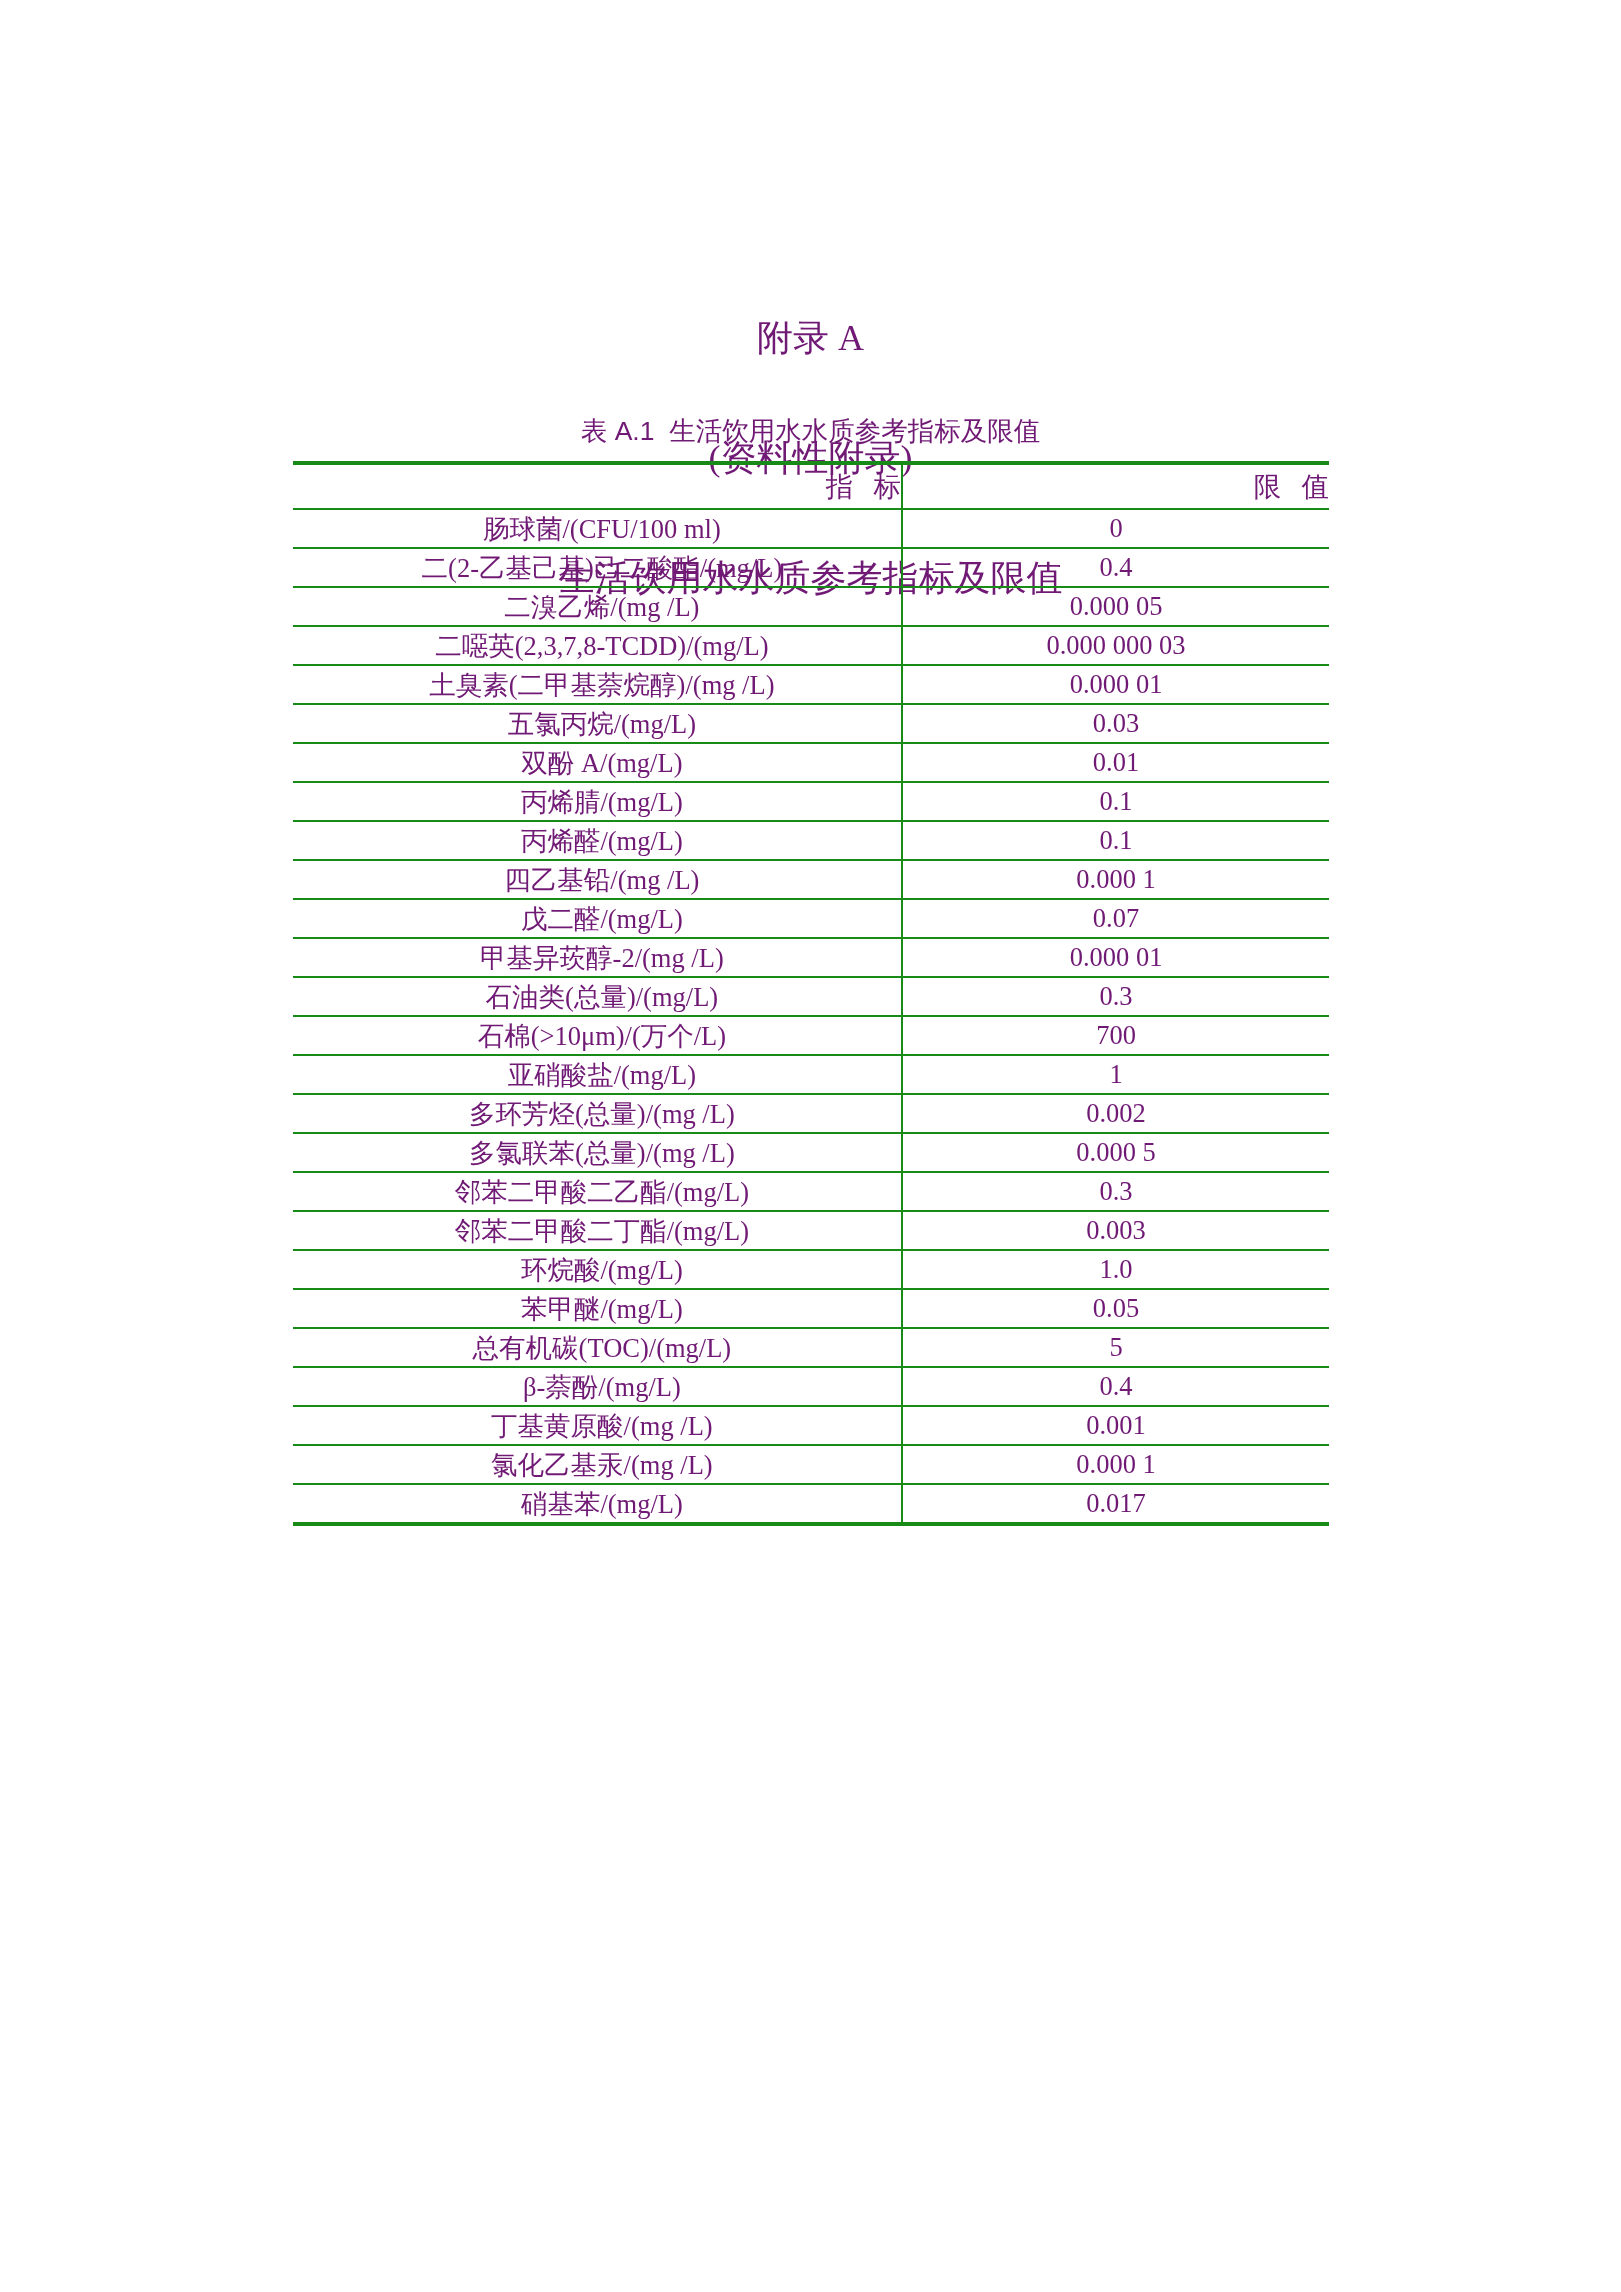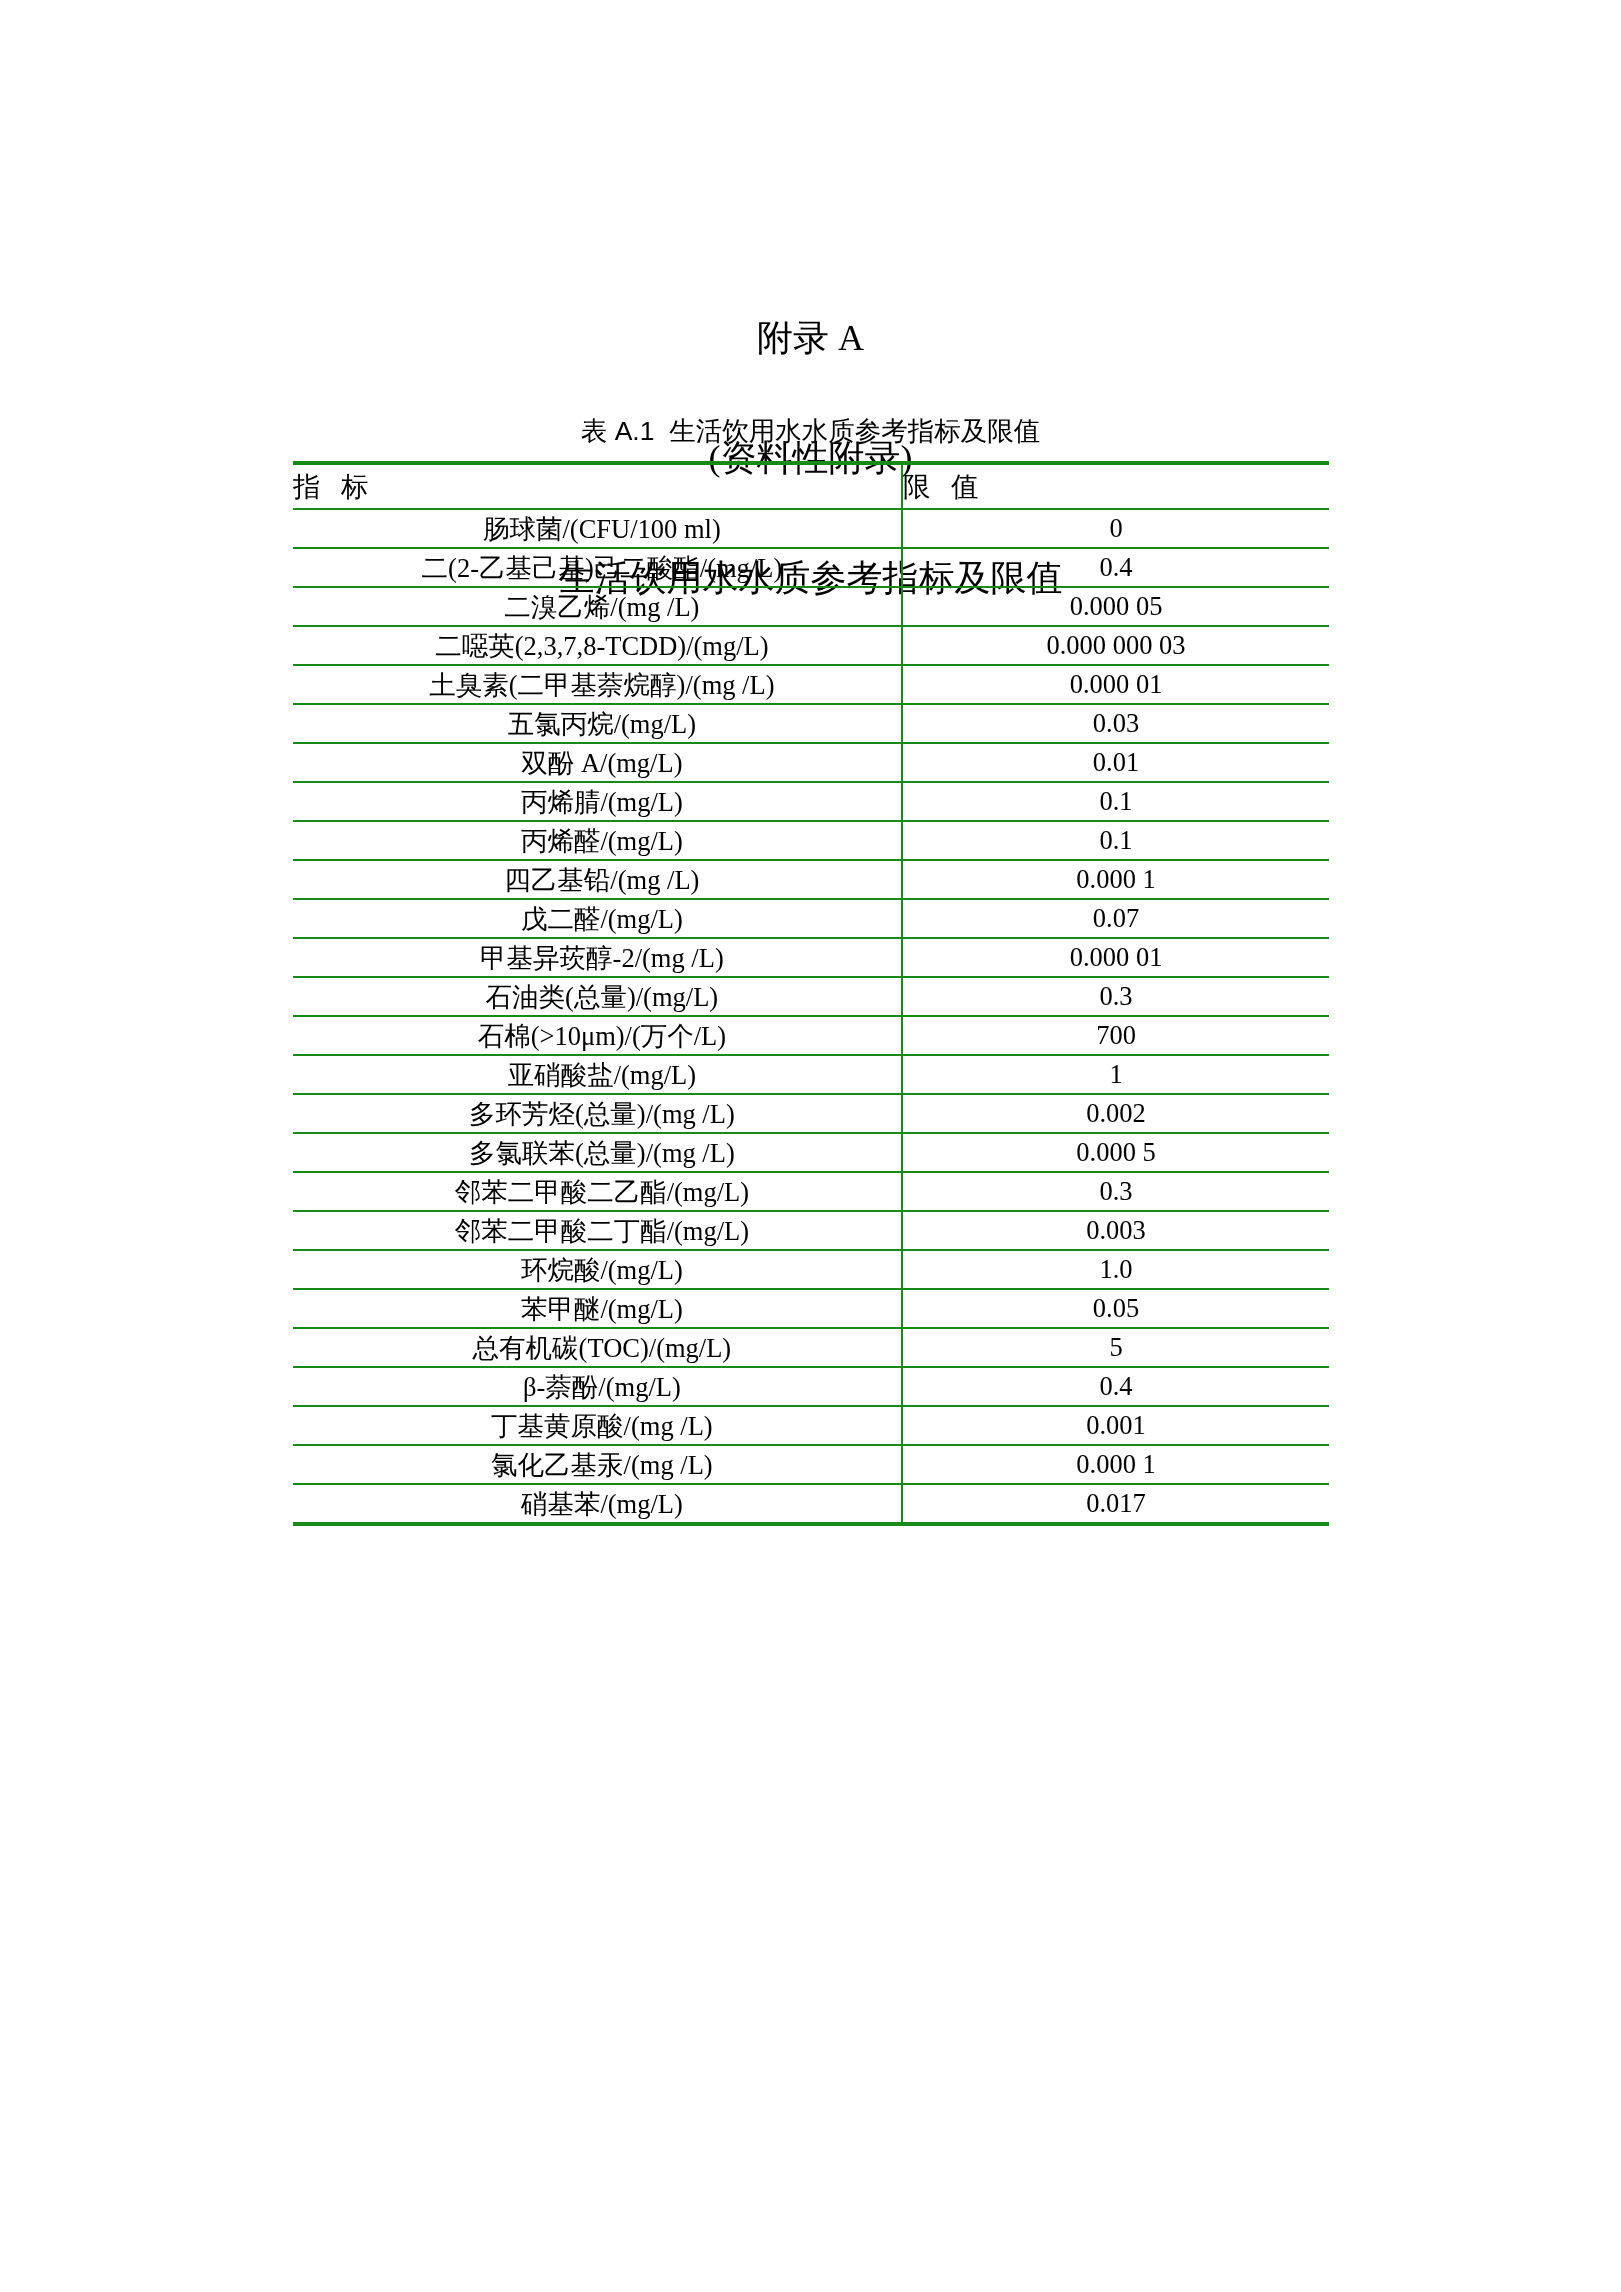--- a/index.html
+++ b/index.html
@@ -1,21 +1,21 @@
 <!DOCTYPE html>
 <html style="--green: #178a17;"><head>
 <meta charset="utf-8">
 <style>
   html, body { margin: 0; padding: 0; background: #ffffff; }
   .page {
     position: relative;
     width: 1621px;
     height: 2068px;
     background: #ffffff;
-    color: #000000;
+    color: #701a75;
     font-family: "Liberation Serif", "DejaVu Serif", serif;
     overflow: hidden;
   }
   .appendix-head {
     position: absolute;
     top: 238px;
     left: 0;
     width: 100%;
     text-align: center;
     font-size: 36px;
@@ -46,21 +46,21 @@
   }
   .ref-table th, .ref-table td {
     white-space: pre;
     vertical-align: middle;
     padding: 0;
   }
   .ref-table thead th {
     height: 43px;
     font-weight: normal;
     font-size: 27.4px;
-    text-align: left;
+    text-align: right;
     border-bottom: 2.9px solid var(--green, #178a17);
   }
   .ref-table .col-indicator { width: 608px; }
   .ref-table th.col-indicator,
   .ref-table td.cell-indicator { border-right: 2px solid var(--green, #178a17); }
   .ref-table tbody td {
     height: 37px;
     font-size: 26.5px;
     border-top: 2px solid var(--green, #178a17);
   }

